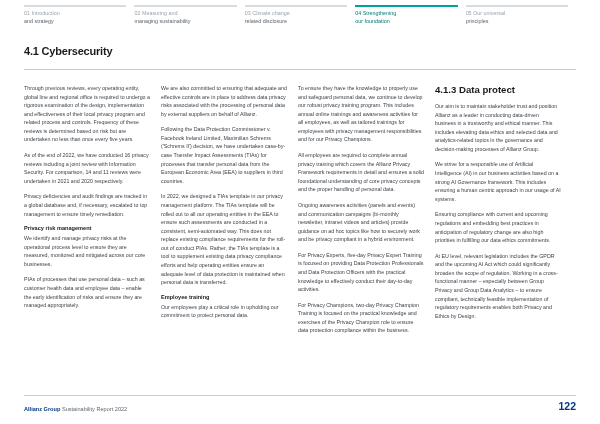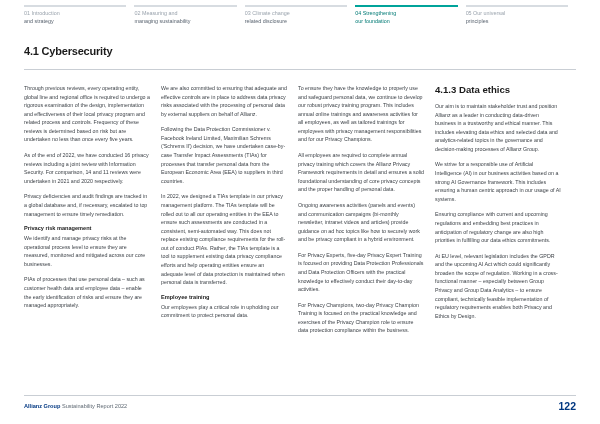--- a/index.html
+++ b/index.html
@@ -97,21 +97,21 @@
     position: absolute;
     bottom: 28px; left: 24px; right: 24px;
     height: 1px;
     background: #c9ced4;
   }
   .footer {
     position: absolute;
     bottom: 12px; left: 24px; right: 24px;
     display: flex;
     justify-content: space-between;
-    align-items: center;
+    align-items: flex-end;
   }
   .footer-left { font-size: 5.6px; }
   .brand { color: #003781; font-weight: bold; }
   .brand-sub { color: #5f6973; }
   .page-num {
     font-size: 10.5px;
     font-weight: bold;
     color: #003781;
   }
 </style>
@@ -172,21 +172,21 @@
 
     <div class="col">
       <p>To ensure they have the knowledge to properly use and safeguard personal data, we continue to develop our robust privacy training program. This includes annual online trainings and awareness activities for all employees, as well as tailored trainings for employees with privacy management responsibilities and for our Privacy Champions.</p>
       <p>All employees are required to complete annual privacy training which covers the Allianz Privacy Framework requirements in detail and ensures a solid foundational understanding of core privacy concepts and the proper handling of personal data.</p>
       <p>Ongoing awareness activities (panels and events) and communication campaigns (bi-monthly newsletter, intranet videos and articles) provide guidance on ad hoc topics like how to securely work and be privacy compliant in a hybrid environment.</p>
       <p>For Privacy Experts, five-day Privacy Expert Training is focused on providing Data Protection Professionals and Data Protection Officers with the practical knowledge to effectively conduct their day-to-day activities.</p>
       <p>For Privacy Champions, two-day Privacy Champion Training is focused on the practical knowledge and exercises of the Privacy Champion role to ensure data protection compliance within the business.</p>
     </div>
 
     <div class="col right">
-      <h2>4.1.3 Data ethics</h2>
+      <h2>4.1.3 Data protect</h2>
       <p>Our aim is to maintain stakeholder trust and position Allianz as a leader in conducting data-driven business in a trustworthy and ethical manner. This includes elevating data ethics and selected data and analytics-related topics in the governance and decision-making processes of Allianz Group.</p>
       <p>We strive for a responsible use of Artificial Intelligence (AI) in our business activities based on a strong AI Governance framework. This includes ensuring a human centric approach in our usage of AI systems.</p>
       <p>Ensuring compliance with current and upcoming regulations and embedding best practices in anticipation of regulatory change are also high priorities in fulfilling our data ethics commitments.</p>
       <p>At EU level, relevant legislation includes the GPDR and the upcoming AI Act which could significantly broaden the scope of regulation. Working in a cross-functional manner – especially between Group Privacy and Group Data Analytics – to ensure compliant, technically feasible implementation of regulatory requirements enables both Privacy and Ethics by Design.</p>
     </div>
 
   </div>
 
   <div class="footer-rule"></div>
   <div class="footer">

